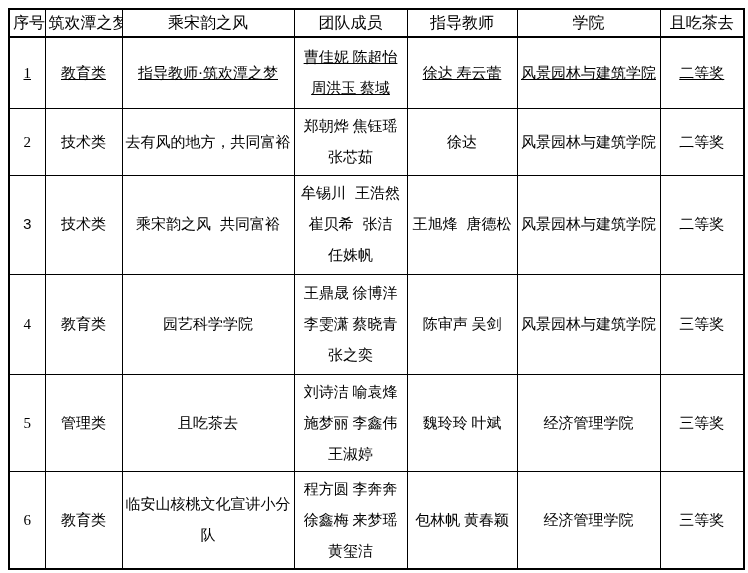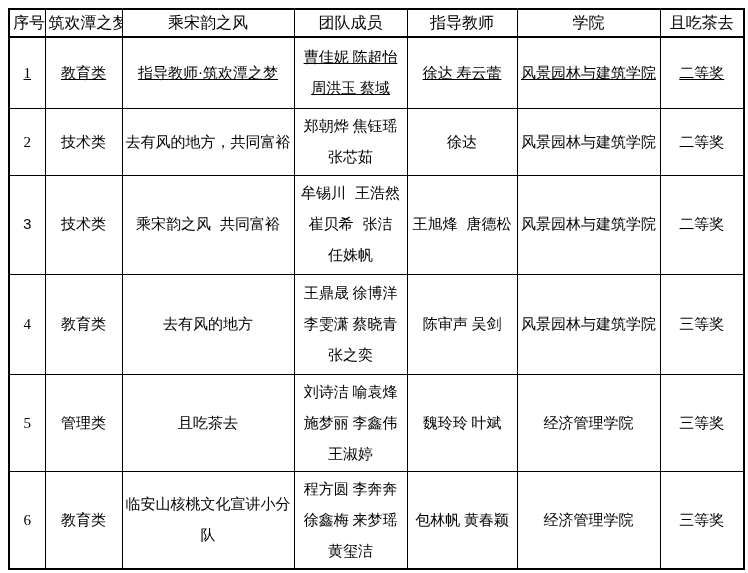--- a/index.html
+++ b/index.html
@@ -103,21 +103,21 @@
         <td>技术类</td>
         <td>乘宋韵之风 共同富裕</td>
         <td>牟锡川 王浩然 崔贝希 张洁 任姝帆</td>
         <td>王旭烽 唐德松</td>
         <td>风景园林与建筑学院</td>
         <td>二等奖</td>
       </tr>
       <tr>
         <td>4</td>
         <td>教育类</td>
-        <td>去有风的地方</td>
+        <td>园艺科学学院</td>
         <td>王鼎晟 徐博洋 李雯潇 蔡晓青 张之奕</td>
         <td>陈审声 吴剑</td>
         <td>风景园林与建筑学院</td>
         <td>三等奖</td>
       </tr>
       <tr>
         <td>5</td>
         <td>管理类</td>
         <td>且吃茶去</td>
         <td>刘诗洁 喻袁烽 施梦丽 李鑫伟 王淑婷</td>

